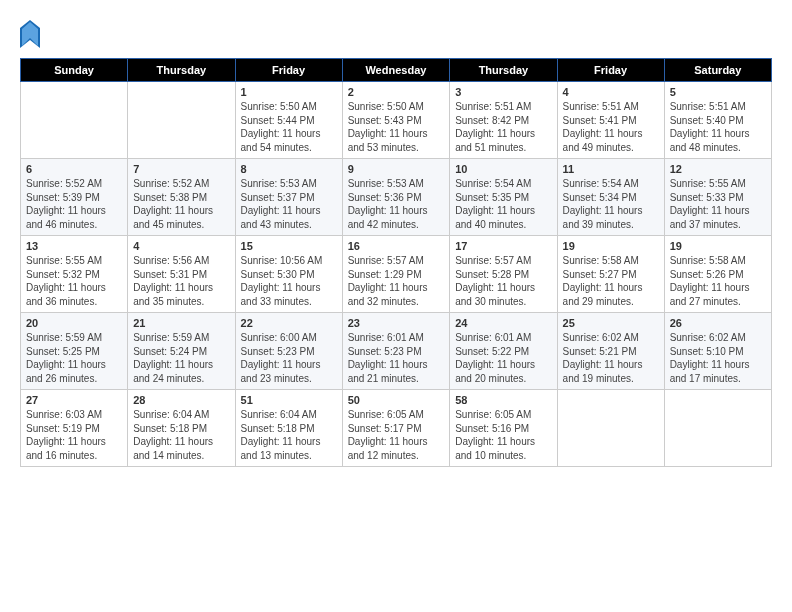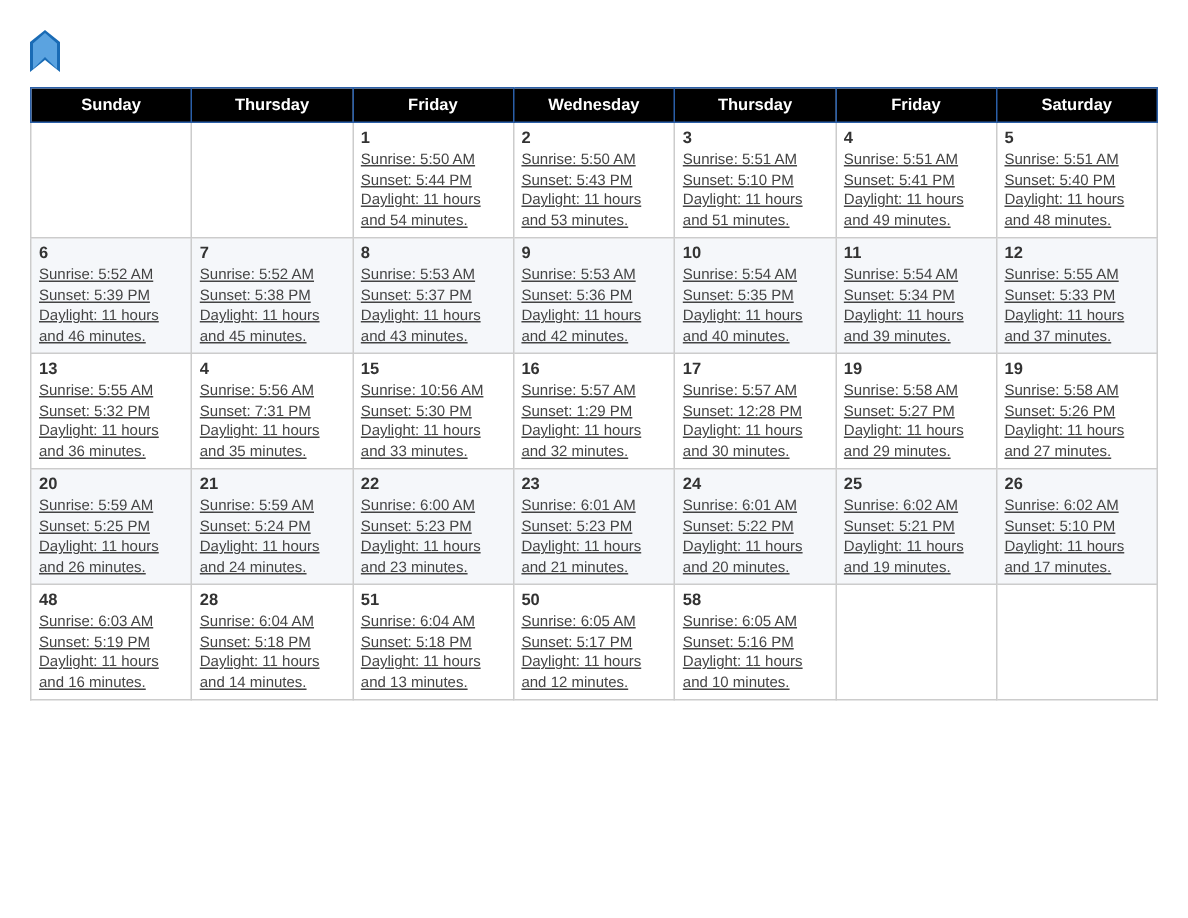--- a/index.html
+++ b/index.html
@@ -81,21 +81,20 @@
       font-size: 11px;
       font-weight: bold;
       color: #333;
       display: block;
       margin-bottom: 2px;
     }
     .day-info {
       color: #444;
       font-size: 10px;
       line-height: 1.35;
-      text-decoration: underline;
     }
     .empty-cell {
       background: #fff;
     }
     tr:nth-child(even) .empty-cell {
       background: #f5f7fa;
     }
   </style>
 </head>
 <body>
@@ -141,21 +140,21 @@
         </td>
         <td>
           <span class="day-number">2</span>
           <div class="day-info">Sunrise: 5:50 AM
 Sunset: 5:43 PM
 Daylight: 11 hours and 53 minutes.</div>
         </td>
         <td>
           <span class="day-number">3</span>
           <div class="day-info">Sunrise: 5:51 AM
-Sunset: 5:10 PM
+Sunset: 8:42 PM
 Daylight: 11 hours and 51 minutes.</div>
         </td>
         <td>
           <span class="day-number">4</span>
           <div class="day-info">Sunrise: 5:51 AM
 Sunset: 5:41 PM
 Daylight: 11 hours and 49 minutes.</div>
         </td>
         <td>
           <span class="day-number">5</span>
@@ -211,39 +210,39 @@
       <tr>
         <td>
           <span class="day-number">13</span>
           <div class="day-info">Sunrise: 5:55 AM
 Sunset: 5:32 PM
 Daylight: 11 hours and 36 minutes.</div>
         </td>
         <td>
           <span class="day-number">4</span>
           <div class="day-info">Sunrise: 5:56 AM
-Sunset: 7:31 PM
+Sunset: 5:31 PM
 Daylight: 11 hours and 35 minutes.</div>
         </td>
         <td>
           <span class="day-number">15</span>
           <div class="day-info">Sunrise: 10:56 AM
 Sunset: 5:30 PM
 Daylight: 11 hours and 33 minutes.</div>
         </td>
         <td>
           <span class="day-number">16</span>
           <div class="day-info">Sunrise: 5:57 AM
 Sunset: 1:29 PM
 Daylight: 11 hours and 32 minutes.</div>
         </td>
         <td>
           <span class="day-number">17</span>
           <div class="day-info">Sunrise: 5:57 AM
-Sunset: 12:28 PM
+Sunset: 5:28 PM
 Daylight: 11 hours and 30 minutes.</div>
         </td>
         <td>
           <span class="day-number">19</span>
           <div class="day-info">Sunrise: 5:58 AM
 Sunset: 5:27 PM
 Daylight: 11 hours and 29 minutes.</div>
         </td>
         <td>
           <span class="day-number">19</span>
@@ -291,21 +290,21 @@
         </td>
         <td>
           <span class="day-number">26</span>
           <div class="day-info">Sunrise: 6:02 AM
 Sunset: 5:10 PM
 Daylight: 11 hours and 17 minutes.</div>
         </td>
       </tr>
       <tr>
         <td>
-          <span class="day-number">48</span>
+          <span class="day-number">27</span>
           <div class="day-info">Sunrise: 6:03 AM
 Sunset: 5:19 PM
 Daylight: 11 hours and 16 minutes.</div>
         </td>
         <td>
           <span class="day-number">28</span>
           <div class="day-info">Sunrise: 6:04 AM
 Sunset: 5:18 PM
 Daylight: 11 hours and 14 minutes.</div>
         </td>

